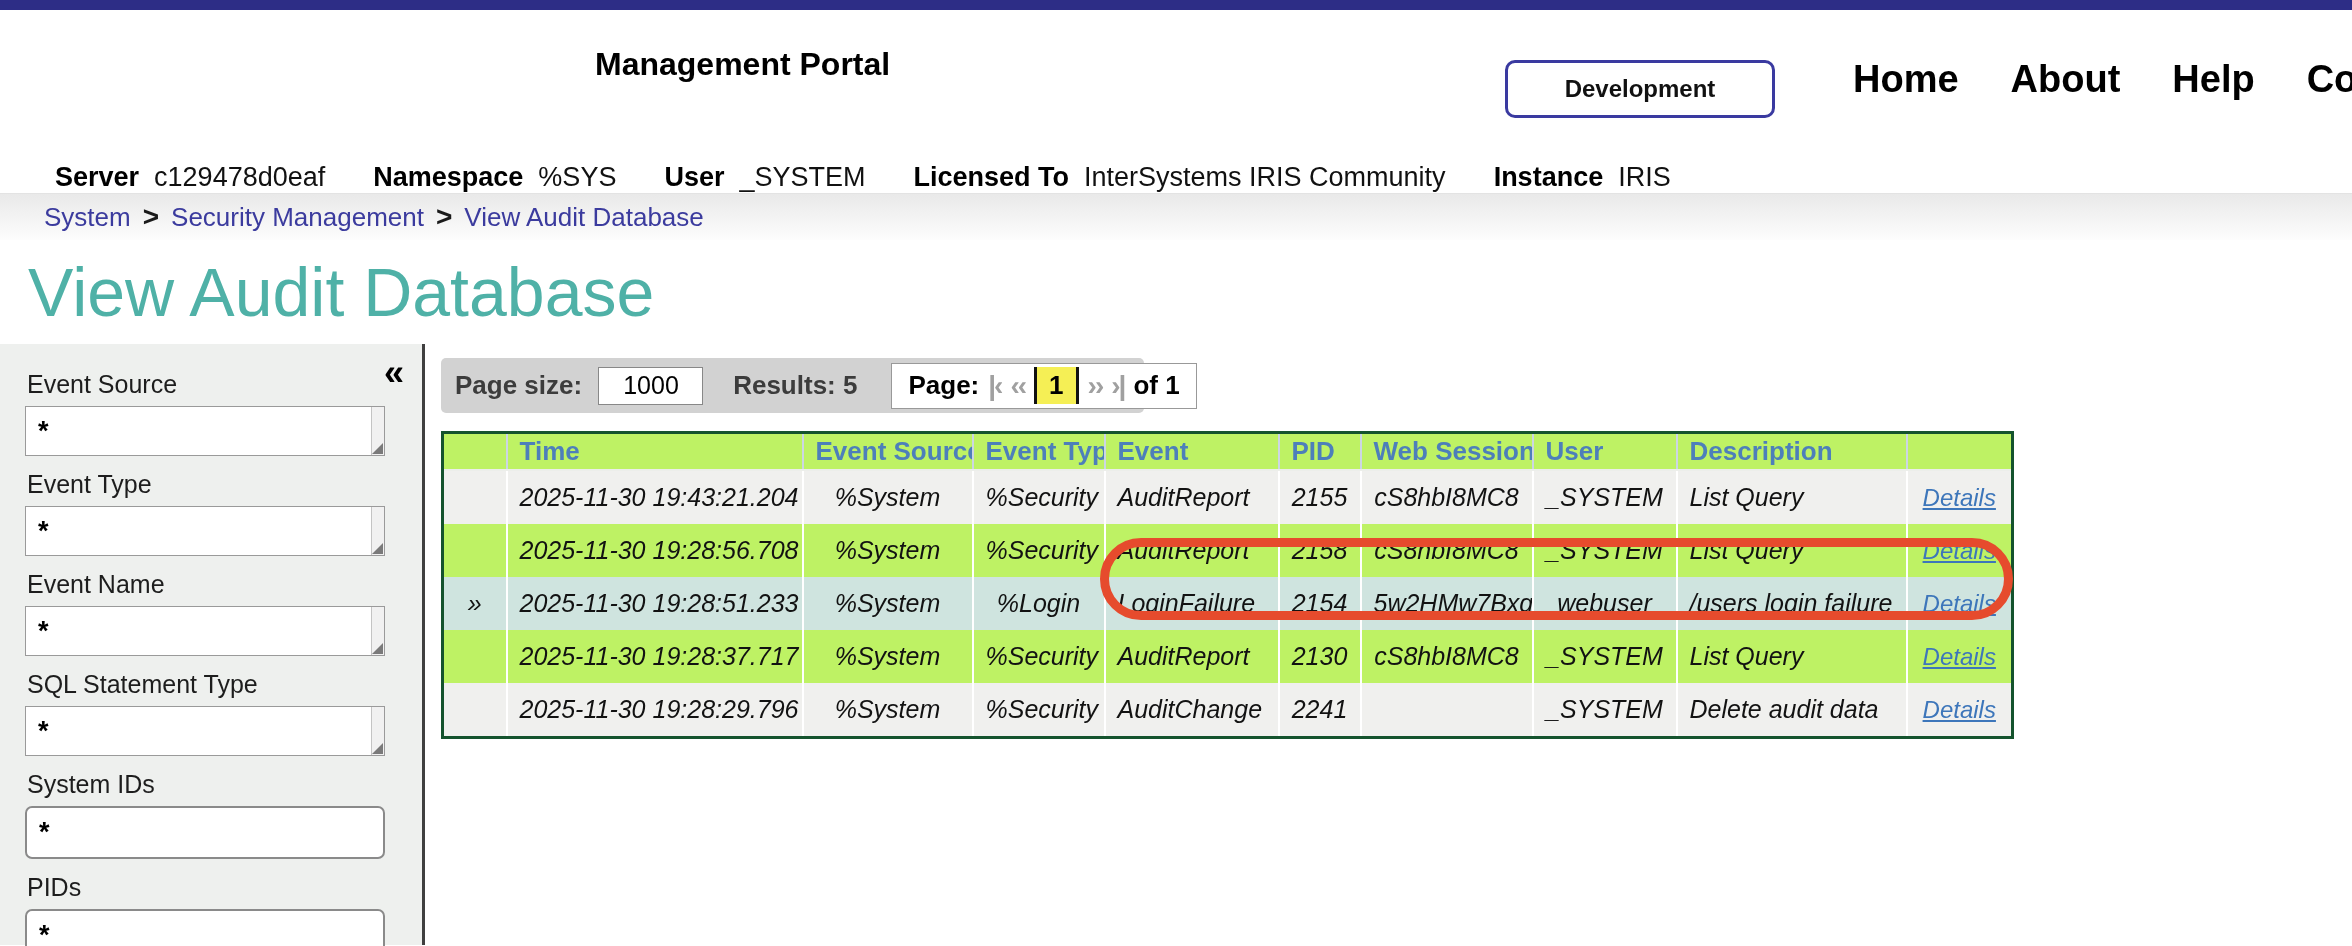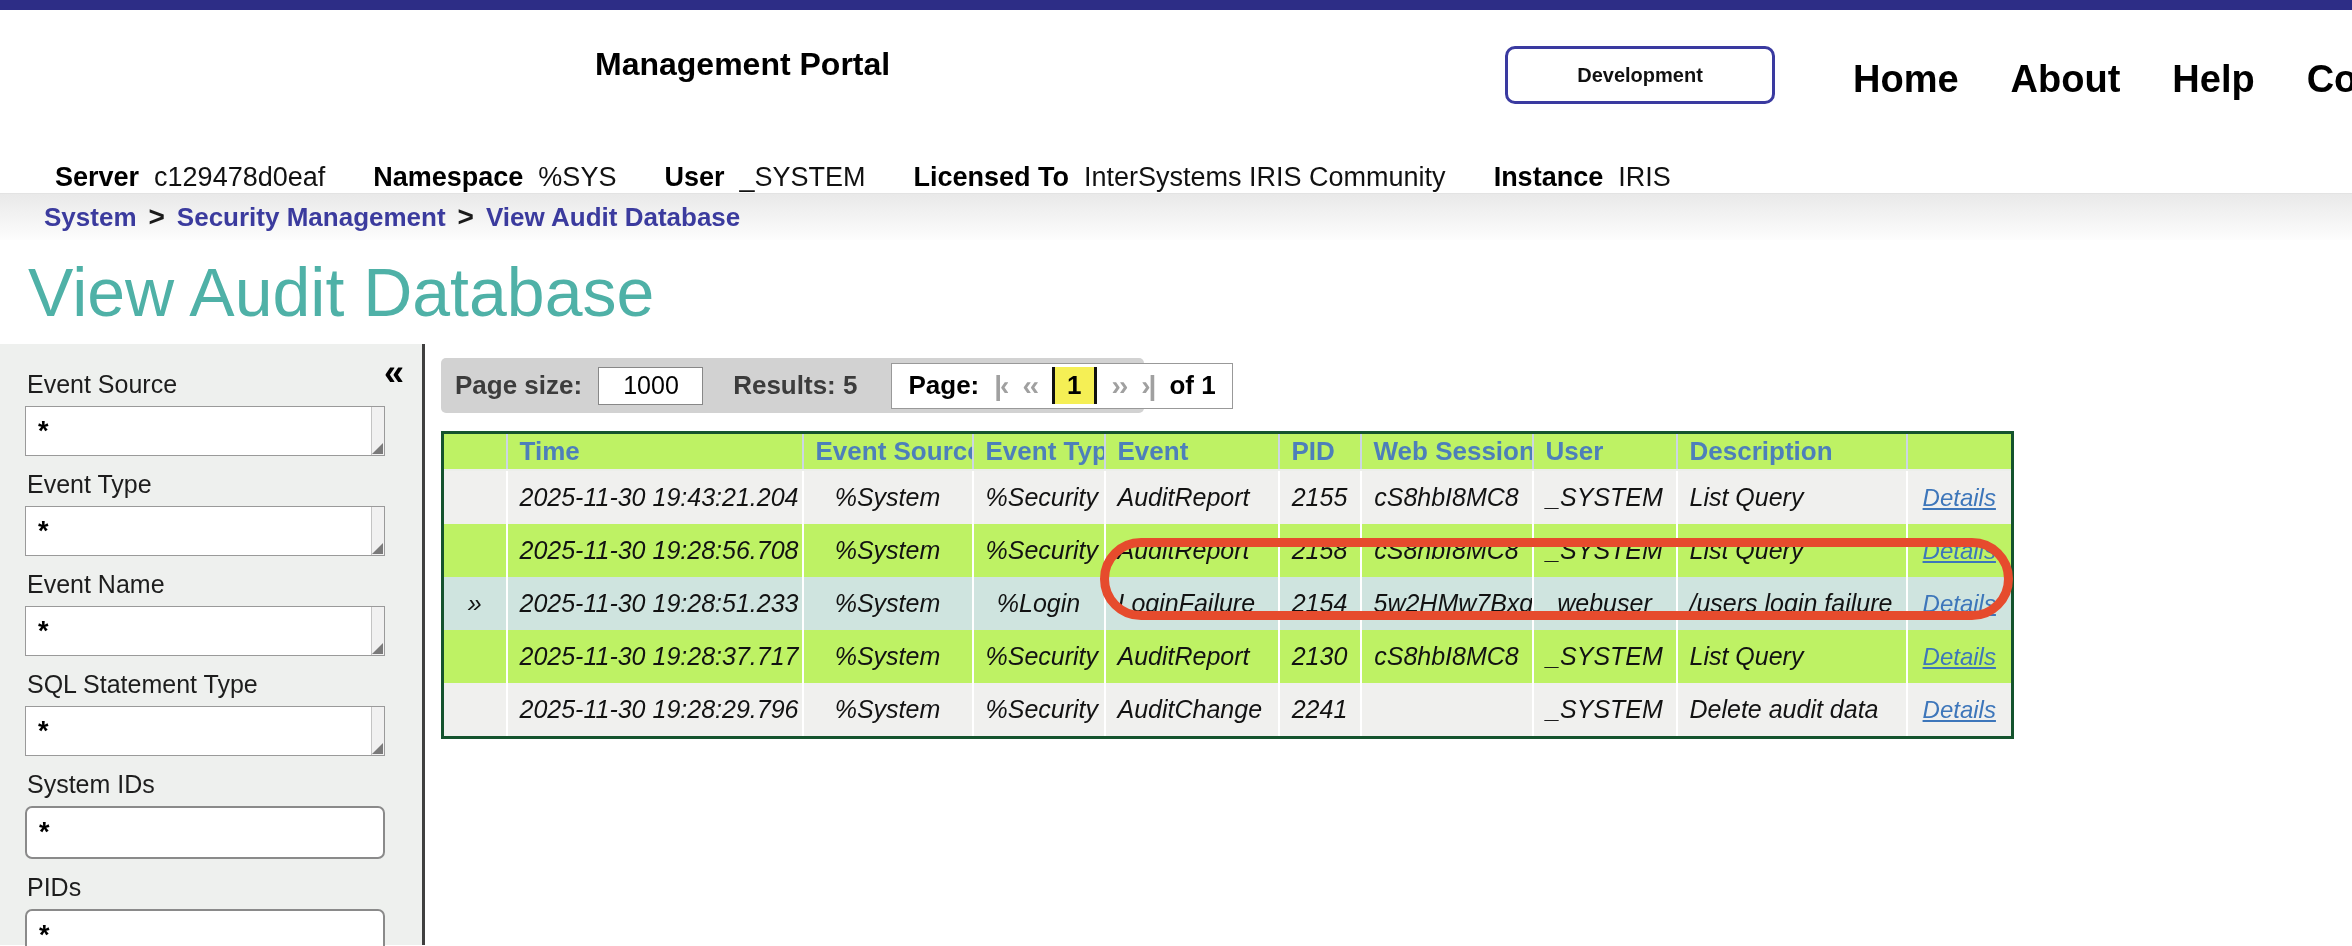--- a/index.html
+++ b/index.html
@@ -9,36 +9,36 @@
 
   
   .topbar { height:10px; background:#2d2d86; }
   header { position:relative; height:118px; background:#fff; }
   .logo { position:absolute; left:52px; top:14px; display:flex; align-items:center; gap:14px; }
   .logo svg { width:64px; height:92px; }
   .brand-line { font-size:47px; font-weight:bold; color:#332d87; letter-spacing:-1px; line-height:50px; }
   .brand-line .tm { font-size:15px; vertical-align:super; font-weight:bold; }
   .brand-sub { font-size:25px; font-weight:bold; color:#3cb3aa; margin-top:2px; }
   .portal-title { position:absolute; left:595px; top:36px; font-size:32px; font-weight:bold; color:#000; }
-  .env-btn { position:absolute; left:1505px; top:36px; min-width:270px; height:58px;
+  .env-btn { position:absolute; left:1505px; top:50px; min-width:270px; height:58px;
              background:#fff; border:3px solid #3a3aa0; border-radius:10px;
              font-family:"Liberation Sans", sans-serif;
-             font-size:20px; font-weight:bold; color:#111; cursor:pointer; }
+             font-size:24px; font-weight:bold; color:#111; cursor:pointer; }
   .top-nav { position:absolute; left:1853px; top:48px; display:flex; gap:52px; white-space:nowrap; }
   .top-nav span { font-size:38px; font-weight:bold; color:#000; cursor:pointer;text-align:center; }
 
   .serverbar { height:66px; background:#fff; display:flex; align-items:flex-end;
                padding-left:55px; gap:48px; border-bottom:1px solid #e3e3e3; white-space:nowrap; }
   .sv-item { display:flex; gap:15px; align-items:baseline; }
   .sv-item b { font-size:27px; color:#000; }
   .sv-item span { font-size:27px; color:#111; }
 
   .crumb { height:46px; display:flex; align-items:center; padding-left:44px;
            background:linear-gradient(#e9e9e9,#fdfdfd); }
-  .crumb a { font-size:26px; font-weight:bold; color:#3b3b9e; text-decoration:none; cursor:pointer; }
+  .crumb a { font-size:26px; font-weight:normal; color:#3b3b9e; text-decoration:none; cursor:pointer; }
   .crumb .sep { font-size:28px; font-weight:bold; color:#1a1a1a; margin:0 12px; }
 
   .page-title { height:104px; display:flex; align-items:center; padding-left:28px;
                 font-size:68px; font-weight:500; color:#4fb1a7; letter-spacing:0px; background:#fff; }
 
   
   .content { display:flex; height:601px; }
   .sidebar { position:relative; width:425px; background:#eef0ee; border-right:3px solid #3f3f3f;
              padding:12px 0 0 25px; flex:none; }
   .collapse { position:absolute; right:18px; top:8px; font-size:36px; font-weight:bold; color:#000; cursor:pointer; }
@@ -55,21 +55,21 @@
 
   main { position:relative; flex:1; background:#fff; padding:14px 0 0 16px; }
 
   .toolbar { width:703px; height:55px; background:#d2d2d2; border-radius:5px;
              display:flex; align-items:center; padding:0 14px; gap:16px; white-space:nowrap; }
   .tlabel { font-size:26px; font-weight:bold; color:#3c3c3c; }
   .psize { width:105px; height:38px; border:1px solid #888; font-family:"Liberation Sans",sans-serif;
            font-size:25px; padding:2px 24px; color:#000; background:#fff; }
   .results { font-size:26px; font-weight:bold; color:#3c3c3c; margin-left:14px; }
   .pager { margin-left:18px; background:#fff; border:1px solid #999; height:46px;
-           display:flex; align-items:center; gap:15px; padding:0 16px;justify-content:space-between; }
+           display:flex; align-items:center; gap:9px; padding:0 16px;justify-content:space-between; }
   .pager .plabel { font-size:26px; font-weight:bold; color:#000; }
   .pnav { font-size:28px; font-weight:bold; color:#a0a0a0; cursor:pointer; letter-spacing:-2px; }
   .pcur { background:#f5ef55; border-left:3px solid #111; border-right:3px solid #111;
           font-size:26px; font-weight:bold; color:#000; padding:3px 12px; }
   .pof { font-size:26px; font-weight:bold; color:#000; }
 
   .table-wrap { position:relative; margin-top:18px; width:1570px; }
   table { width:1570px; border-collapse:collapse; border:3px solid #14532d; table-layout:fixed; background:#bef264; }
   th { color:#4d7fba; font-size:26px; font-weight:bold; text-align:left;
        padding:4px 12px; line-height:27px; border-right:2px solid #ccd6e3; border-bottom:2px solid #eceeea;

